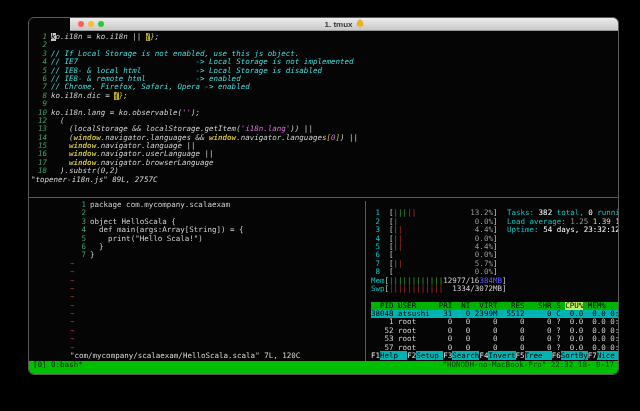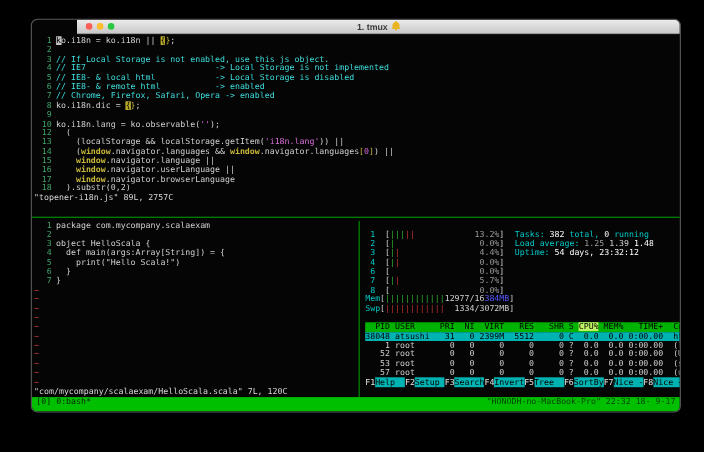--- a/index.html
+++ b/index.html
@@ -10,23 +10,23 @@
   .titlebar{height:12px;flex:0 0 auto;background:linear-gradient(#ececec,#c9c9c9);
     border-bottom:1px solid #9a9a9a;position:relative;display:flex;align-items:center;justify-content:center;margin-left:41px;}
   .lights{position:absolute;left:8px;top:3px;display:flex;gap:4px;}
   .light{width:6px;height:6px;border-radius:50%;}
   .l-red{background:#ff5f57}.l-yellow{background:#febc2e}.l-green{background:#28c840}
   .title{font:bold 8px "Liberation Sans",sans-serif;color:#3a3a3a;display:flex;align-items:center;gap:3px;}
   .term{flex:1;display:flex;flex-direction:column;padding-top:2px;
     font-family:"DejaVu Sans Mono",monospace;font-size:7.5px;line-height:8.4px;color:#d0d0d0;}
   .r{height:8.4px;white-space:pre;overflow:hidden;}
   .pane{overflow:hidden;}
-  .pane-top{height:160px;padding-left:2px;}
+  .pane-top{height:160px;padding-left:2px;font-style:italic;}
   .bottom{height:160px;display:flex;}
-  .pane-scala{width:293px;flex:0 0 auto;padding-left:2px;}
+  .pane-scala{width:293px;flex:0 0 auto;padding-left:2px;margin-left:39px;}
   .pane-htop{flex:1;position:relative;padding-left:4px;}
   .hdivider{height:8px;display:flex;align-items:center;}
   .hdivider .line{height:1px;width:100%;background:#009900;}
   .vdivider{width:4px;flex:0 0 auto;display:flex;justify-content:center;}
   .vdivider .line{width:1px;height:100%;background:#009900;}
   .ln{display:inline-block;width:16px;text-align:right;margin-right:4px;color:#3fa46a;}
   .cm{color:#3fdede;}
   .yl{color:#c9b93a;}
   .ylb{color:#c9b93a;font-weight:bold;}
   .ylblk{background:#b9a92a;color:#000;}
@@ -128,20 +128,21 @@
       <div class="vdivider">
           <div class="line"></div>
         </div>
       <div class="pane pane-htop">
         <div id="htop-body">
             <div class="r"> </div>
             <div class="r"><span class="cy"> 1  </span><span>[</span><span class="tg">|||</span><span class="tr">||</span><span>            </span><span class="dim">13.2%</span><span>]</span></div>
             <div class="r"><span class="cy"> 2  </span><span>[</span><span class="tg">|</span><span>                 </span><span class="dim">0.0%</span><span>]</span></div>
             <div class="r"><span class="cy"> 3  </span><span>[</span><span class="tg">|</span><span class="tr">|</span><span>                </span><span class="dim">4.4%</span><span>]</span></div>
             <div class="r"><span class="cy"> 4  </span><span>[</span><span class="tg">|</span><span class="tr">|</span><span>                </span><span class="dim">0.0%</span><span>]</span></div>
+            <div class="r"><span class="cy"> 5  </span><span>[</span><span class="tg">|</span><span class="tr">|</span><span>                </span><span class="dim">4.4%</span><span>]</span></div>
             <div class="r"><span class="cy"> 6  </span><span>[</span><span>                  </span><span class="dim">0.0%</span><span>]</span></div>
             <div class="r"><span class="cy"> 7  </span><span>[</span><span class="tg">|</span><span class="tr">|</span><span>                </span><span class="dim">5.7%</span><span>]</span></div>
             <div class="r"><span class="cy"> 8  </span><span>[</span><span>                  </span><span class="dim">0.0%</span><span>]</span></div>
             <div class="r"><span class="cy">Mem</span><span>[</span><span class="tg">||||||||||||</span><span></span><span class="w">12977/16</span><span class="bl">384MB</span><span>]</span></div>
             <div class="r"><span class="cy">Swp</span><span>[</span><span class="tr">||||||||||||</span><span>  </span><span class="w">1334/3072MB</span><span>]</span></div>
             <div class="hinfo">
               <div class="r"><span class="cy">Tasks: </span><span class="wb">382</span><span class="cy"> total, </span><span class="wb">0</span><span class="cy"> running</span></div>
               <div class="r"><span class="cy">Load average: </span><span class="dim">1.25 </span><span class="w">1.39 </span><span class="wb">1.48</span></div>
               <div class="r"><span class="cy">Uptime: </span><span class="wb">54 days, 23:32:12</span></div>
             </div>

